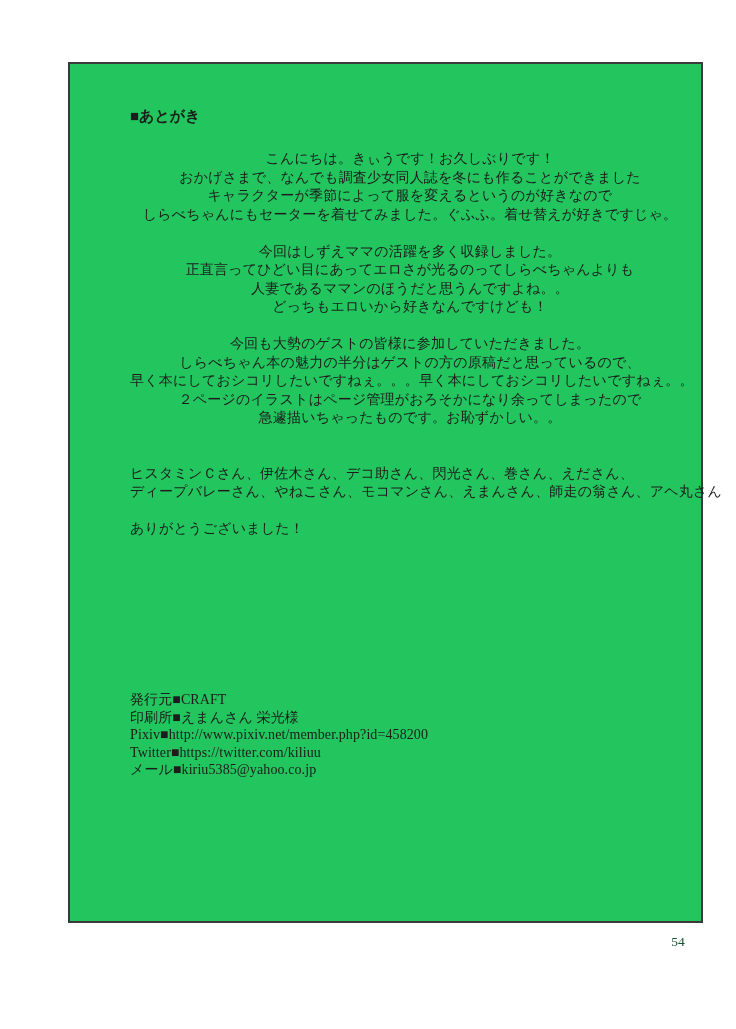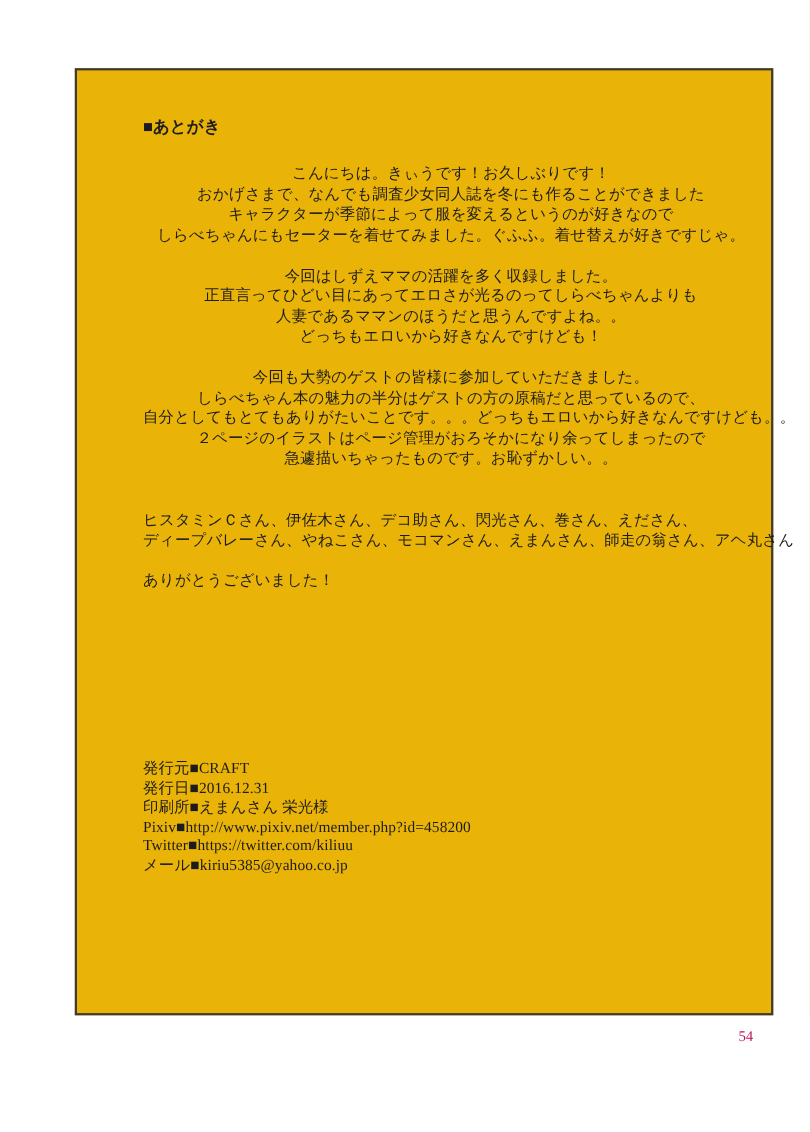--- a/index.html
+++ b/index.html
@@ -16,21 +16,21 @@
     color: #1c1c1c;
     overflow: hidden;
   }
   .frame {
     position: absolute;
     left: 68px;
     top: 62px;
     width: 631px;
     height: 857px;
     border: 2px solid #3a3a3a;
-    background: #eab308;
+    background: #22c55e;
   }
   .content {
     position: absolute;
     left: 60px;
     top: 43px;
     width: 560px;
   }
   .line {
     font-size: 14px;
     line-height: 18.5px;
@@ -64,21 +64,21 @@
     line-height: 17.5px;
     letter-spacing: 0.1px;
   }
   .page-number {
     position: absolute;
     left: 664px;
     top: 934px;
     width: 28px;
     text-align: center;
     font-size: 13.5px;
-    color: #be185d;
+    color: #14532d;
   }
 </style>
 </head>
 <body>
 
 <div class="page">
   <div class="frame">
 
     <div class="content">
       <div class="heading">■あとがき</div>
@@ -93,36 +93,35 @@
       <div class="para">
         <div class="line">今回はしずえママの活躍を多く収録しました。</div>
         <div class="line">正直言ってひどい目にあってエロさが光るのってしらべちゃんよりも</div>
         <div class="line">人妻であるママンのほうだと思うんですよね。。</div>
         <div class="line">どっちもエロいから好きなんですけども！</div>
       </div>
 
       <div class="para para-last">
         <div class="line">今回も大勢のゲストの皆様に参加していただきました。</div>
         <div class="line">しらべちゃん本の魅力の半分はゲストの方の原稿だと思っているので、</div>
-        <div class="line">自分としてもとてもありがたいことです。。。どっちもエロいから好きなんですけども。。</div>
+        <div class="line">早く本にしておシコリしたいですねぇ。。。早く本にしておシコリしたいですねぇ。。</div>
         <div class="line">２ページのイラストはページ管理がおろそかになり余ってしまったので</div>
         <div class="line">急遽描いちゃったものです。お恥ずかしい。。</div>
       </div>
 
       <div class="guests">
         <div class="line">ヒスタミンＣさん、伊佐木さん、デコ助さん、閃光さん、巻さん、えださん、</div>
         <div class="line">ディープバレーさん、やねこさん、モコマンさん、えまんさん、師走の翁さん、アヘ丸さん</div>
       </div>
 
       <div class="line">ありがとうございました！</div>
     </div>
 
     <div class="colophon">
       <div class="line"><span>発行元</span><span>■</span><span>CRAFT</span></div>
-      <div class="line"><span>発行日</span><span>■</span><span>2016.12.31</span></div>
       <div class="line"><span>印刷所</span><span>■</span><span>えまんさん 栄光様</span></div>
       <div class="line"><span>Pixiv</span><span>■</span><span>http://www.pixiv.net/member.php?id=458200</span></div>
       <div class="line"><span>Twitter</span><span>■</span><span>https://twitter.com/kiliuu</span></div>
       <div class="line"><span>メール</span><span>■</span><span>kiriu5385@yahoo.co.jp</span></div>
     </div>
 
   </div>
 
   <div class="page-number">54</div>
 </div>

